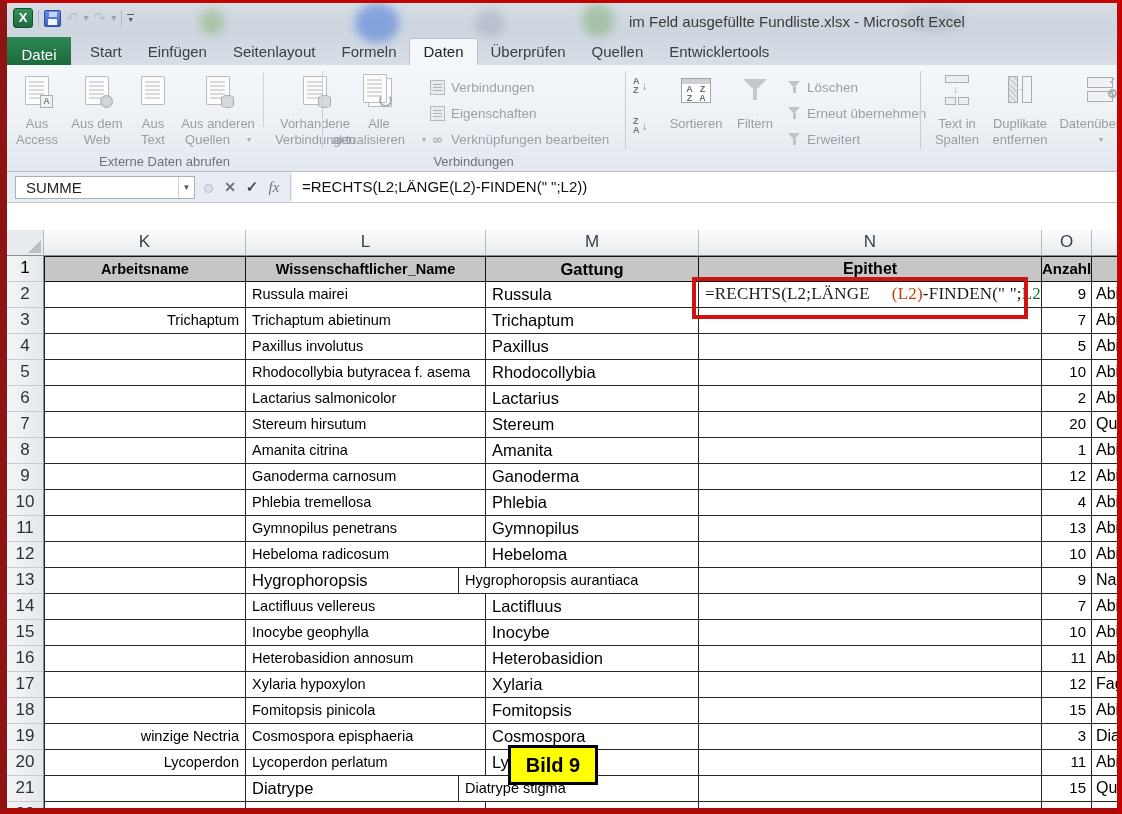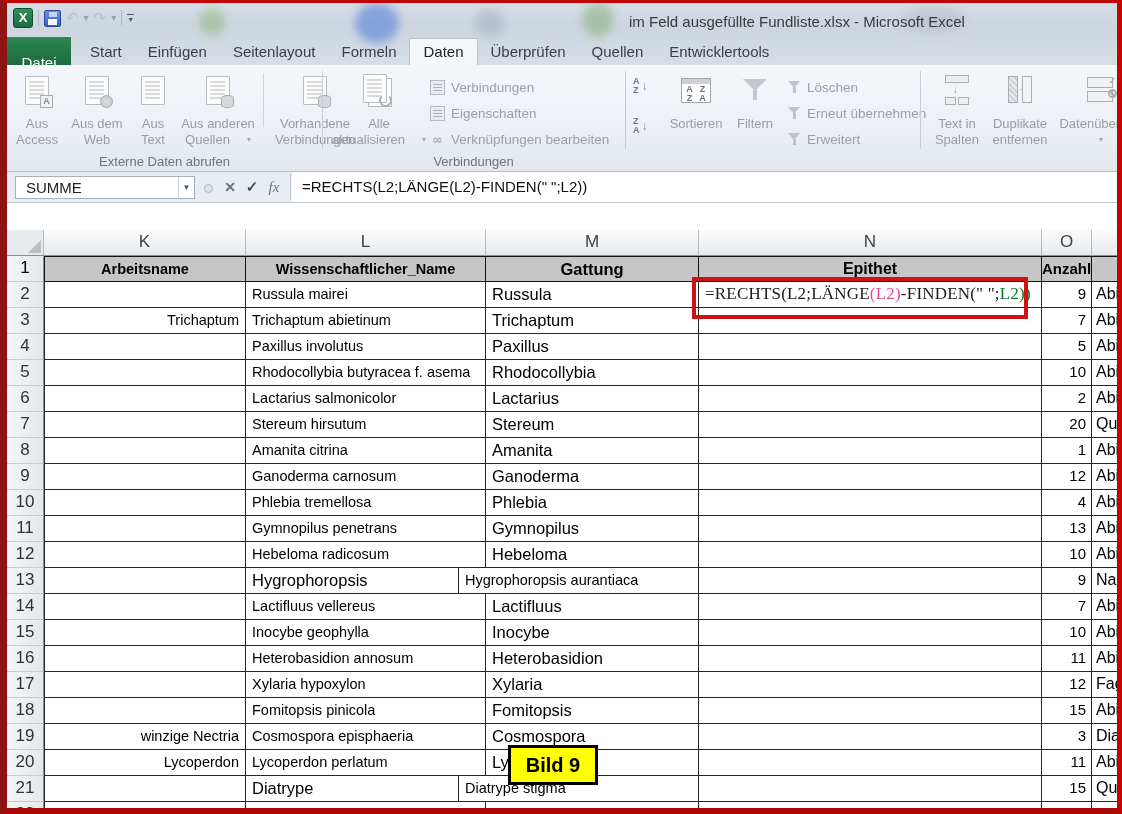--- a/index.html
+++ b/index.html
@@ -24,21 +24,21 @@
   .save-icon:before{content:"";position:absolute;left:4px;top:1px;width:8px;height:5px;background:#c7d3f4;}
   .save-icon:after{content:"";position:absolute;left:3px;bottom:1px;width:9px;height:6px;background:#f2f5fc;}
   .qat-glyph{font-size:15px;color:#b6c0cb;line-height:20px;}
   .qat-caret{display:flex;flex-direction:column;align-items:center;line-height:5px;}
   .qat-caret .bar{width:7px;height:1px;background:#4f5a66;margin-bottom:2px;}
   .qat-caret .car{font-size:8px;color:#4f5a66;}
   .title-text{position:absolute;left:622px;top:10px;font-size:15px;color:#3b3b3b;white-space:nowrap;z-index:2;}
   
   .tabrow{position:absolute;left:0;top:34px;width:1110px;height:28px;display:flex;align-items:flex-end;z-index:3;}
   .tab{height:26px;line-height:26px;padding:0 13px;font-size:15px;color:#3b4046;white-space:nowrap;}
-  .tab.file{height:28px;line-height:28px;width:64px;padding:12px;text-align:center;color:#fff;
+  .tab.file{height:28px;line-height:28px;width:64px;padding:4px;text-align:center;color:#fff;
     background:linear-gradient(#2c8751,#1d6a3e);margin-right:6px;}
   .tab.selected{background:#f4f7fa;border:1px solid #bac1c9;border-bottom:none;
     border-radius:2px 2px 0 0;color:#222;height:27px;line-height:26px;}
   
   .ribbon{position:absolute;left:0;top:62px;width:1110px;height:107px;
     background:linear-gradient(180deg,#f4f7fa 0%,#edf1f6 55%,#e2e8ee 100%);
     border-bottom:1px solid #b6bdc5;}
   .vsep{position:absolute;top:6px;bottom:22px;width:1px;background:#c7cdd4;}
   .minisep{position:absolute;top:8px;bottom:26px;width:1px;background:#cdd3d9;}
   .glabel{position:absolute;bottom:2px;text-align:center;font-size:13px;color:#6e747b;}
@@ -402,21 +402,21 @@
       <div class="c co" style="text-align:center;padding:0">Anzahl</div>
       <div class="c cp"></div>
     </div>
 
     <div>
         <div class="grid-row">
           <div class="c cg">2</div>
           <div class="c ck"></div>
           <div class="c cl">Russula mairei</div>
           <div class="c cm">Russula</div>
-          <div class="c cn formula-cell"><span style="color: rgb(26, 26, 26);">=RECHTS(L2;LÄNGE</span><span style="color: #ec4899;">(L2)</span><span style="color: rgb(26, 26, 26);">-FINDEN(" ";</span><span style="color: rgb(14, 122, 46);">L2))</span></div>
+          <div class="c cn formula-cell"><span style="color: rgb(26, 26, 26);">=RECHTS(L2;LÄNGE</span><span style="color: #c2410c; margin-left: 22px;">(L2)</span><span style="color: rgb(26, 26, 26);">-FINDEN(" ";</span><span style="color: rgb(14, 122, 46);">L2))</span></div>
           <div class="c co">9</div>
           <div class="c cp">Abie</div>
         </div>
         <div class="grid-row">
           <div class="c cg">3</div>
           <div class="c ck">Trichaptum</div>
           <div class="c cl">Trichaptum abietinum</div>
           <div class="c cm">Trichaptum</div>
           <div class="c cn"></div>
           <div class="c co">7</div>

